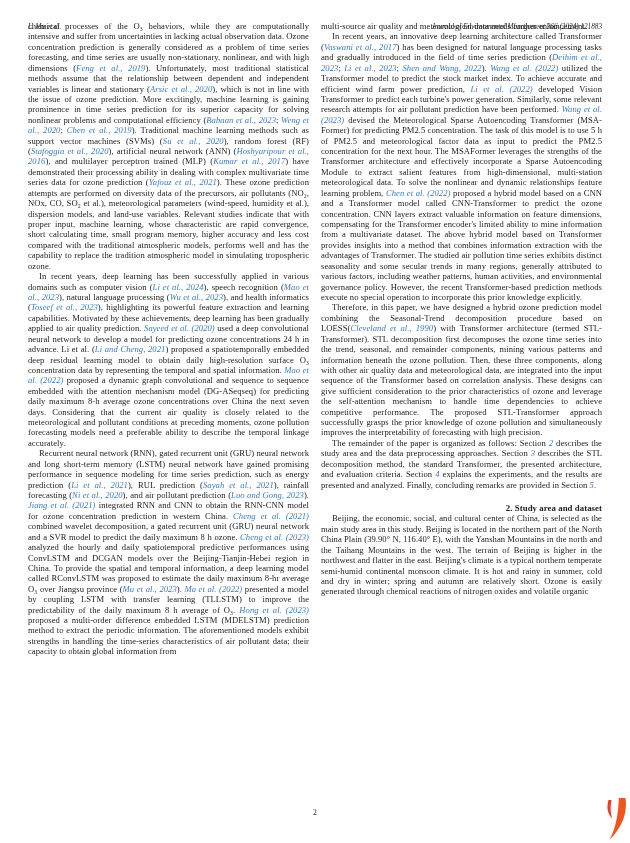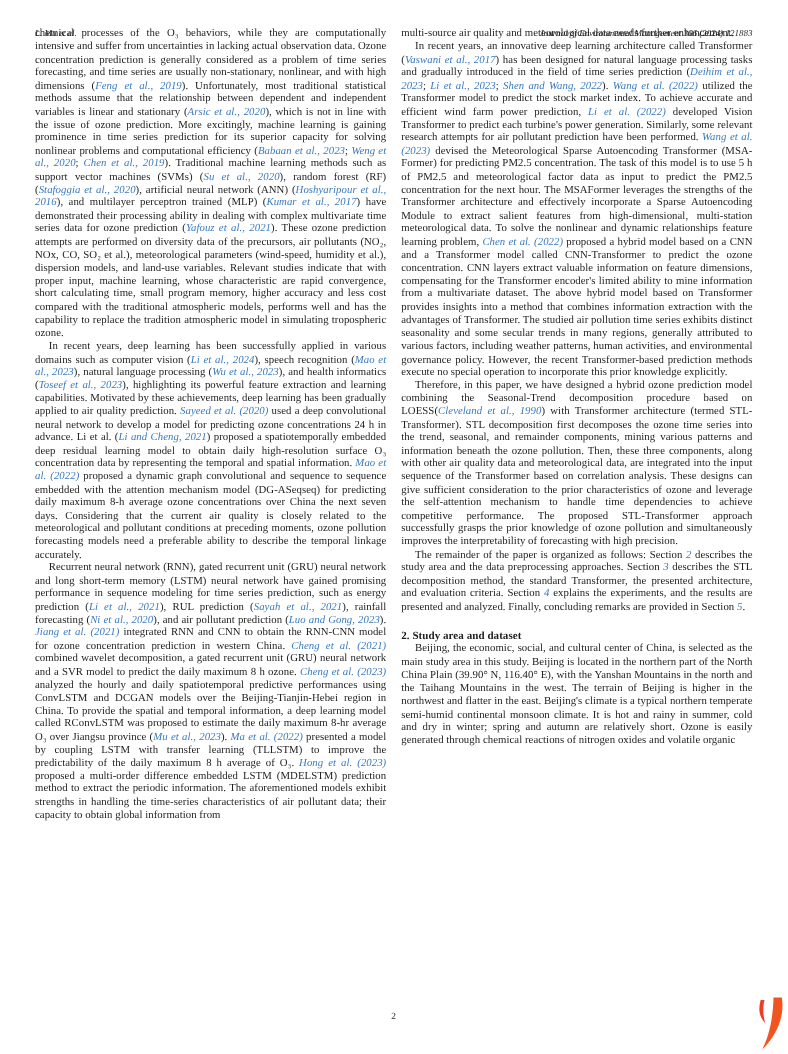--- a/index.html
+++ b/index.html
@@ -34,21 +34,21 @@
   .col { width: 281px; }
   .block {
     font-size: 8.6px;
     line-height: 10.42px;
     text-align: justify;
     letter-spacing: 0.05px;
   }
   .block.indent { text-indent: 11px; }
   .block.heading {
     font-weight: bold;
-    text-align: left;
+    text-align: right;
     font-size: 8.8px;
     margin: 13px 0 0 0;
   }
   .block.subheading {
     font-style: italic;
     text-align: left;
     font-size: 8.7px;
     margin: 11px 0 12px 0;
   }
   .cite { color: var(--cite, #3a7abf); font-style: italic; }

